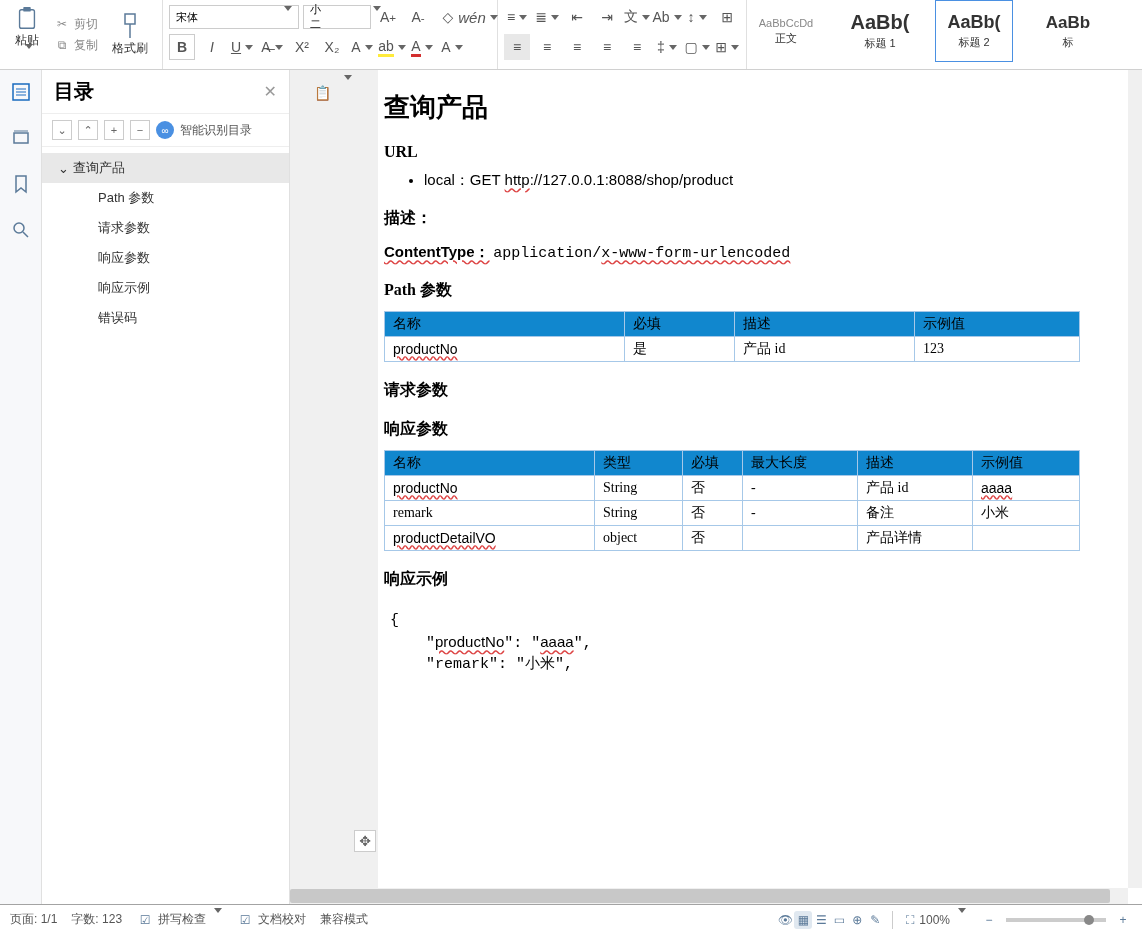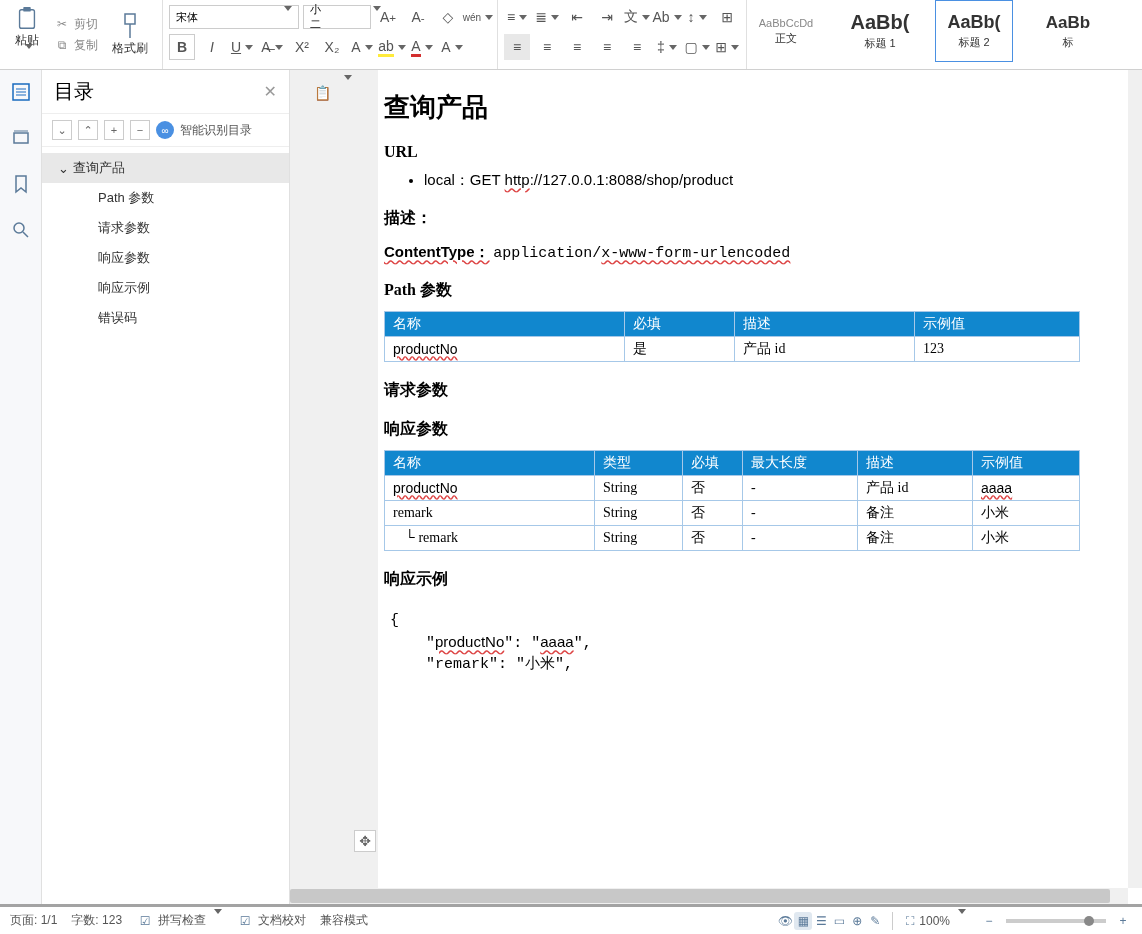--- a/index.html
+++ b/index.html
@@ -17,46 +17,46 @@
 .style-card { width: 78px; height: 62px; border: 1px solid transparent; display: flex; flex-direction: column; align-items: center; justify-content: center; cursor: pointer; }
 .style-card.sel { border: 1px solid #4a90e2; }
 .style-preview { font-size: 14px; color: #333; }
 .style-label { font-size: 11px; color: #333; margin-top: 2px; }
 .main { flex: 1; display: flex; min-height: 0; }
 .left-icons { width: 42px; background: #f7f8fa; border-right: 1px solid #e0e0e0; display: flex; flex-direction: column; align-items: center; padding-top: 10px; gap: 22px; }
 .left-icon { width: 24px; height: 24px; cursor: pointer; color: #5b7a99; display: flex; align-items: center; justify-content: center; }
 .left-icon.active { color: #1a6bbf; }
 .outline { width: 248px; border-right: 1px solid #e0e0e0; background: #fff; display: flex; flex-direction: column; }
 .outline-header { display: flex; align-items: center; justify-content: space-between; padding: 8px 12px; border-bottom: 1px solid #eee; }
-.outline-title { font-size: 20px; font-weight: normal; }
+.outline-title { font-size: 20px; font-weight: bold; }
 .outline-close { cursor: pointer; color: #999; font-size: 16px; }
 .outline-tools { display: flex; align-items: center; gap: 6px; padding: 6px 10px; border-bottom: 1px solid #eee; font-size: 12px; color: #555; }
 .sq-btn { width: 20px; height: 20px; border: 1px solid #ccc; display: inline-flex; align-items: center; justify-content: center; cursor: pointer; font-size: 11px; color: #666; }
 .outline-tree { flex: 1; overflow: auto; padding: 6px 0; }
 .tree-item { padding: 6px 12px 6px 16px; font-size: 13px; color: #333; cursor: pointer; display: flex; align-items: center; gap: 4px; }
 .tree-item.selected { background: #e8e8e8; }
 .tree-child { padding-left: 56px; }
 .doc-area { flex: 1; position: relative; background: #f0f0f0; overflow: hidden; }
 .doc-toolbar-mini { position: absolute; top: 10px; left: 20px; display: flex; gap: 4px; }
 .page { position: absolute; left: 88px; top: 0; width: 1020px; background: #fff; padding: 20px 6px 20px 6px; min-height: 880px; }
 .page h1 { font-size: 26px; font-weight: bold; margin-bottom: 18px; font-family: "SimSun", serif; }
 .page h2 { font-size: 16px; font-weight: bold; margin: 18px 0 10px; font-family: "SimSun", serif; }
 .page ul { margin-left: 40px; margin-bottom: 8px; }
 .page li { font-family: "Courier New", monospace; font-size: 15px; }
 .mono { font-family: "Courier New", monospace; }
 .underline-wave { text-decoration: underline wavy #d44; text-underline-offset: 2px; }
 .tbl { border-collapse: collapse; width: 696px; margin: 6px 0; }
-.tbl th { background: #1187ce; color: #ffffff; text-align: left; padding: 3px 8px; font-weight: normal; font-size: 14px; font-family: "SimSun", serif; border: 1px solid #a6c8e8; }
+.tbl th { background: #1187ce; color: #000000; text-align: left; padding: 3px 8px; font-weight: normal; font-size: 14px; font-family: "SimSun", serif; border: 1px solid #a6c8e8; }
 .tbl td { border: 1px solid #a6c8e8; padding: 3px 8px; font-size: 14px; font-family: "SimSun", serif; }
 .code-block { font-family: "Courier New", monospace; font-size: 15px; padding: 10px 6px; white-space: pre; line-height: 1.4; }
 .move-handle { position: absolute; left: 64px; top: 760px; width: 22px; height: 22px; border: 1px solid #ccc; background: #fff; display: flex; align-items: center; justify-content: center; font-size: 14px; color: #666; cursor: move; }
 .hscroll { position: absolute; bottom: 0; left: 0; right: 14px; height: 16px; background: #f0f0f0; }
 .hscroll-thumb { position: absolute; left: 0; width: 820px; height: 14px; background: #c8c8c8; border-radius: 2px; top: 1px; }
 .vscroll { position: absolute; right: 0; top: 0; bottom: 16px; width: 14px; background: #f0f0f0; }
-.statusbar { height: 30px; border-top: 3px solid #a3a3a3; background: #fff; display: flex; align-items: center; padding: 0 10px; font-size: 12px; color: #555; }
+.statusbar { height: 30px; border-top: 1px solid #a3a3a3; background: #fff; display: flex; align-items: center; padding: 0 10px; font-size: 12px; color: #555; }
 .sb-item { margin-right: 14px; display: flex; align-items: center; gap: 4px; }
 .sb-icon { width: 18px; height: 18px; display: inline-flex; align-items: center; justify-content: center; color: #5b7a99; cursor: pointer; }
 .spacer { flex: 1; }
 .zoom-slider { width: 100px; height: 4px; background: #ccc; position: relative; margin: 0 8px; }
 .zoom-thumb { position: absolute; width: 10px; height: 10px; background: #888; border-radius: 50%; top: -3px; left: 78px; }
 .ai-badge { width: 18px; height: 18px; background: #4a90e2; border-radius: 50%; display: inline-flex; align-items: center; justify-content: center; color: #fff; font-size: 10px; }
 svg { display: block; }
 </style>
 </head>
 <body>
@@ -99,21 +99,21 @@
           <span class="chev-down"></span>
       </div>
       <div class="dropdown" style="width:68px;gap:48px;">
         <span>小二</span>
           <span class="chev-down"></span>
       </div>
       <div class="tb-btn">A<sup>+</sup></div>
       <div class="tb-btn">A<sup>-</sup></div>
       <div class="tb-btn">◇</div>
       <div class="tb-btn chev-down">
-          <span style="font-size:10px;">wén</span>
+          <span style="font-size:15px;font-style:italic;">wén</span>
         </div>
     </div>
     <div class="ribbon-row">
       <div class="tb-btn" style="font-weight:bold; border:1px solid #ccc;">B</div>
       <div class="tb-btn" style="font-style:italic;">I</div>
       <div class="tb-btn chev-down" style="text-decoration:underline;">U</div>
       <div class="tb-btn chev-down">A̶</div>
       <div class="tb-btn">X²</div>
       <div class="tb-btn">X₂</div>
       <div class="tb-btn chev-down">A</div>
@@ -288,26 +288,26 @@
             </tr>
         <tr>
               <td>remark</td>
               <td>String</td>
               <td>否</td>
               <td>-</td>
               <td>备注</td>
               <td>小米</td>
             </tr>
         <tr>
-              <td style="padding-left:20px;">└ remark</td>
-              <td>String</td>
+              <td><span class="underline-wave">productDetailVO</span></td>
+              <td>object</td>
               <td>否</td>
-              <td>-</td>
-              <td>备注</td>
-              <td>小米</td>
+              <td></td>
+              <td>产品详情</td>
+              <td></td>
             </tr>
       </tbody>
         </table>
 
       <h2>响应示例</h2>
       <div class="code-block">{
     "<span class="underline-wave">productNo</span>": "<span class="underline-wave">aaaa</span>",
     "remark": "小米",</div>
     </div>
     <div class="move-handle">✥</div>

